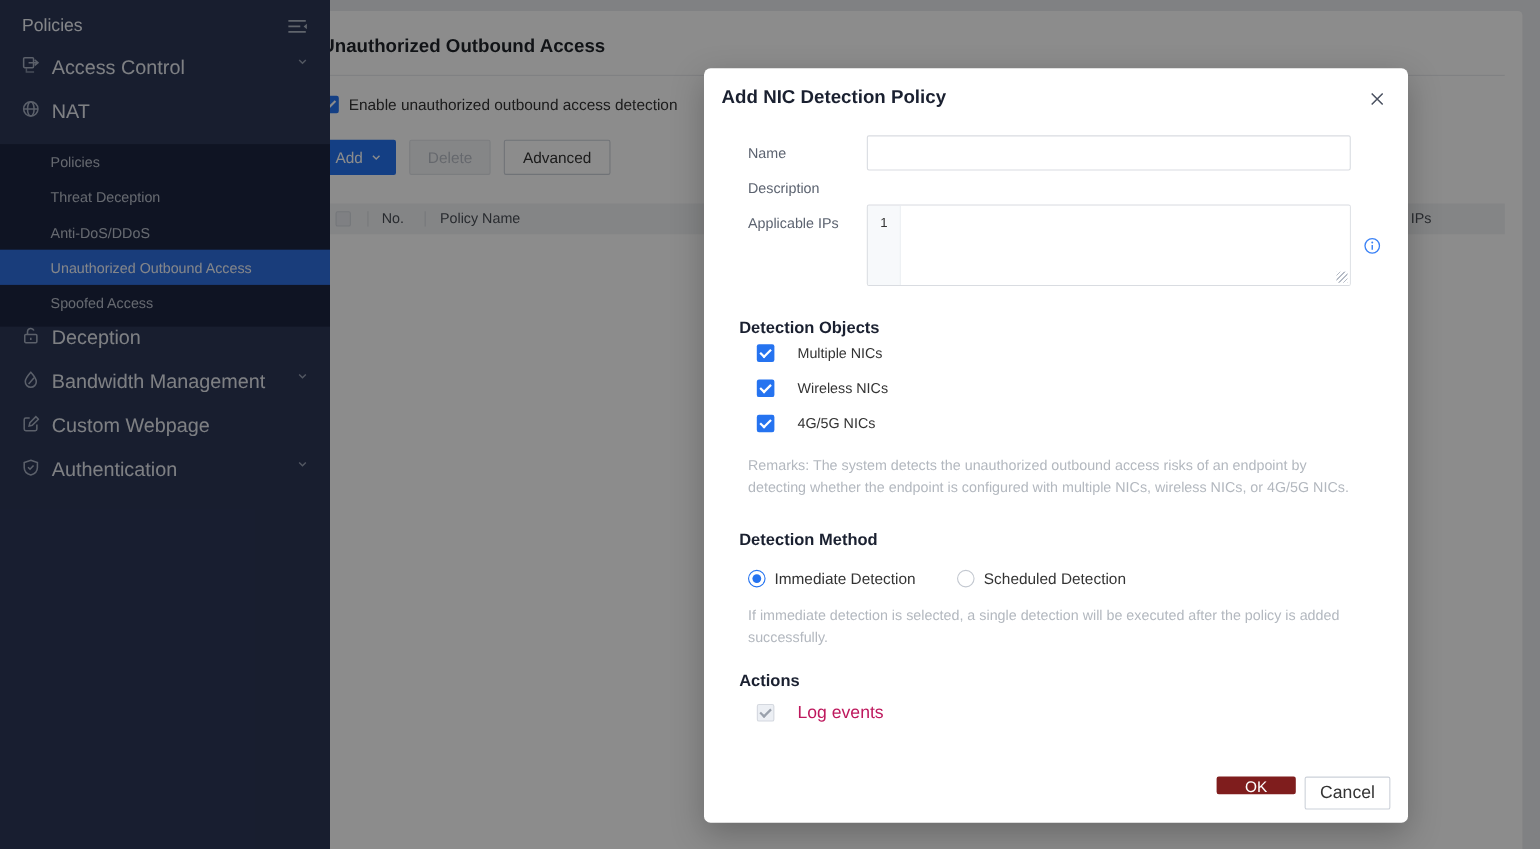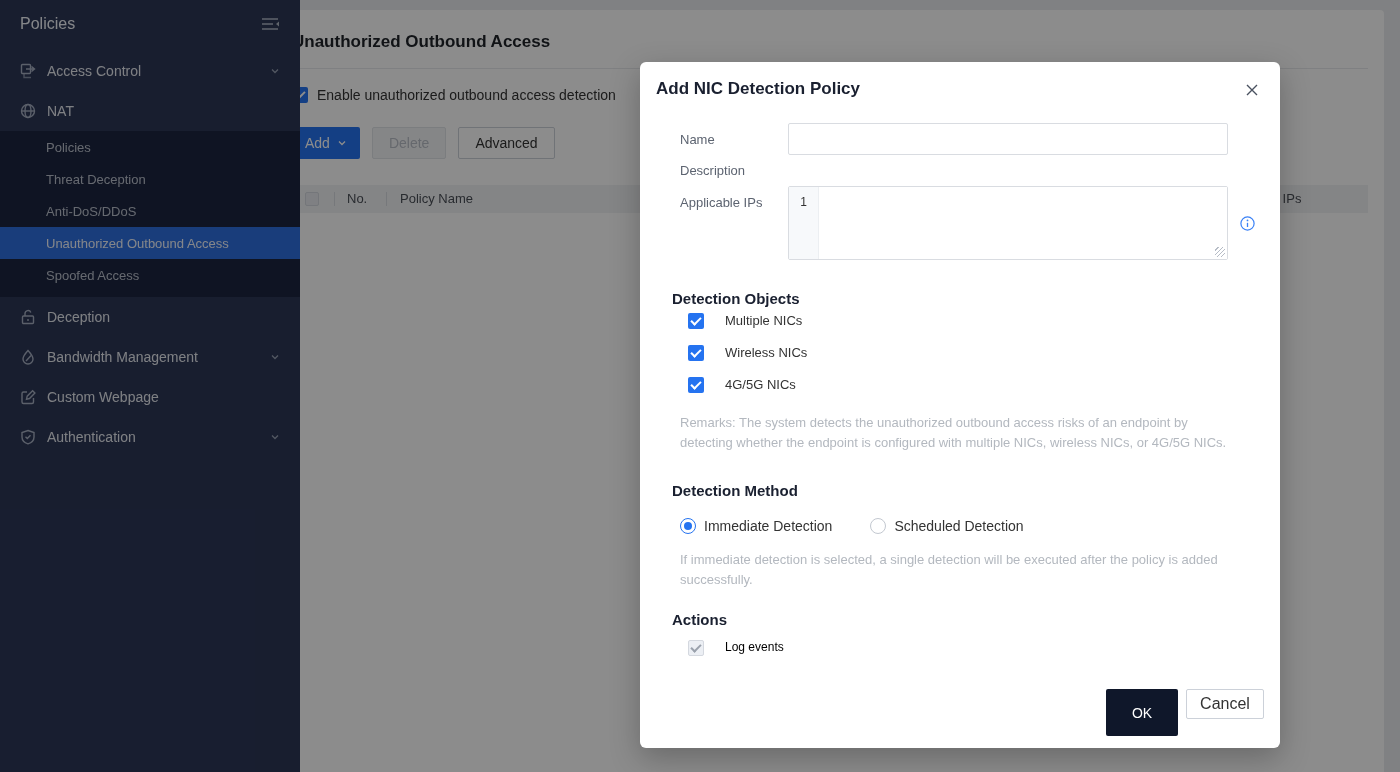--- a/index.html
+++ b/index.html
@@ -2,21 +2,21 @@
 <html><head>
 <meta charset="utf-8">
 <style>
   html,body{margin:0;padding:0}
   body{font-family:"Liberation Sans","DejaVu Sans",sans-serif;}
   .app{position:relative;width:1400px;height:772px;overflow:hidden;background:#e9ebee}
 
   
   .sidebar{position:absolute;left:0;top:0;bottom:0;width:300px;background:#2c3757;z-index:1}
   .sb-header{height:48px;display:flex;align-items:center;justify-content:space-between;padding:0 20px;color:#f1f4f9;font-size:16px}
-  .sb-item{height:40px;display:flex;align-items:center;padding:0 20px;color:#e6e9ef;font-size:14px;cursor:pointer}
+  .sb-item{height:40px;display:flex;align-items:flex-start;padding:0 20px;color:#e6e9ef;font-size:18px;cursor:pointer}
   .sb-ic{width:16px;height:16px;display:inline-flex;align-items:center;justify-content:center;color:#a7b0c2;flex:0 0 16px}
   .sb-label{margin-left:11px;flex:1;white-space:nowrap}
   .sb-chev{color:#97a0b2;display:inline-flex}
   .sb-group{background:#1d2641;padding-bottom:6px}
   .sb-sub{height:32px;display:flex;align-items:center;padding-left:46px;color:#bac0cc;font-size:13px;cursor:pointer;white-space:nowrap}
   .sb-sub.active{background:#2f6fe0;color:#f0f4fb}
 
   
   .main{position:absolute;left:260px;right:0;top:0;bottom:0;background:#e9ebee}
   .card{position:absolute;left:16px;right:16px;top:10px;bottom:0;background:#ffffff;border-radius:4px 4px 0 0;padding:16px;box-sizing:border-box}
@@ -61,23 +61,23 @@
   .ta-gutter{width:30px;flex:0 0 30px;background:#f7f9fb;border-right:1px solid #eceff2;text-align:center;font-size:12px;color:#333;padding-top:8px;box-sizing:border-box}
   .ta-area{flex:1;border:none;resize:none;outline:none;font-family:"Liberation Sans","DejaVu Sans",sans-serif;font-size:13px;padding:6px 8px}
   .ta-resize{position:absolute;right:2px;bottom:2px;width:10px;height:10px;background:repeating-linear-gradient(135deg,transparent 0 2px,#b6bcc6 2px 3px)}
   .info-ic{margin-left:12px;align-self:center;display:inline-flex;cursor:pointer}
   .sec-h{font-size:15px;font-weight:bold;color:#1a2030;margin-left:32px}
   .cb-row{display:flex;align-items:flex-start;gap:21px;height:32px;padding-left:48px;font-size:13px;color:#333}
   .muted{color:#b3b8bf;font-size:13px;line-height:20px;margin:4px 40px 0 40px}
   .radio-row{display:flex;align-items:center;height:32px;padding-left:40px;font-size:14px;color:#333;margin-top:11px}
   .radio-row label{margin-left:8px}
   .radio2{margin-left:38px}
-  .cb-row.disabled-row{color:#000000;font-size:12px}
+  .cb-row.disabled-row{color:#be185d;font-size:16px}
   .m-footer{position:absolute;right:16px;bottom:12px;display:flex;gap:8px}
-  .btn-ok{width:72px;height:47px;background:#0f172a;color:#fff;border:none;border-radius:2px;font-size:14px;cursor:pointer}
+  .btn-ok{width:72px;height:16px;background:#7f1d1d;color:#fff;border:none;border-radius:2px;font-size:14px;cursor:pointer}
   .btn-cancel{width:78px;height:30px;background:#fff;color:#333;border:1px solid #ccd1d9;border-radius:2px;font-size:16px;cursor:pointer}
   .mt-detobj{margin-top:30px;margin-bottom:6px}
   .mt-detmeth{margin-top:29px}
   .mt-actions{margin-top:21px;margin-bottom:12px}
 </style>
 </head>
 <body>
 
 <div class="app">
 

